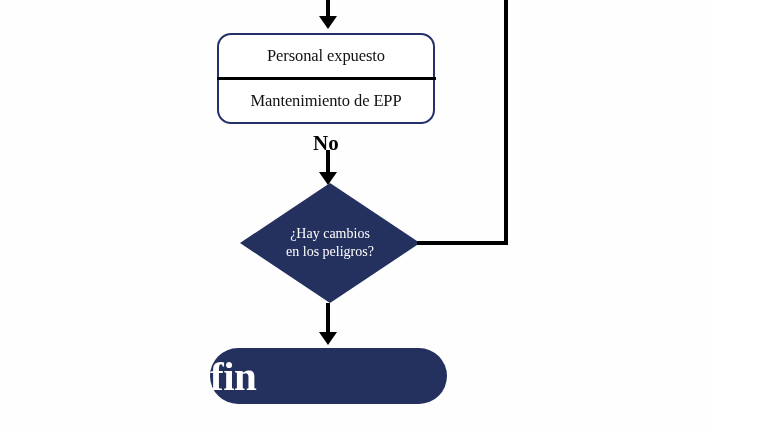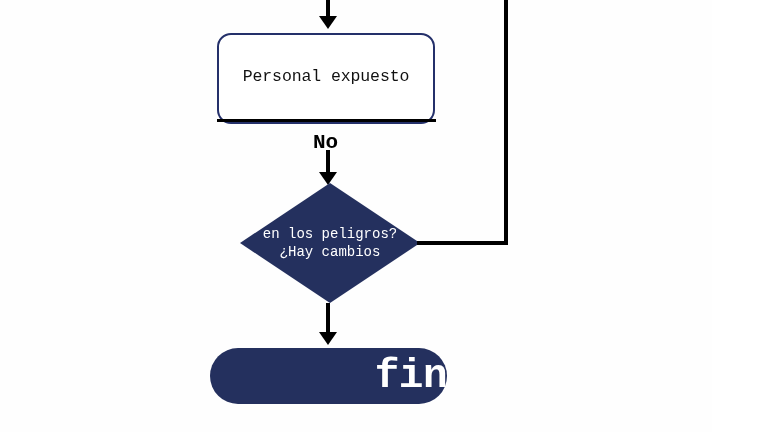--- a/index.html
+++ b/index.html
@@ -6,21 +6,21 @@
     margin: 0;
     padding: 0;
     background: #ffffff;
   }
   #canvas {
     position: relative;
     width: 712px;
     height: 432px;
     background: #fefefe;
     overflow: hidden;
-    font-family: Liberation Mono, monospace;
+    font-family: Liberation Serif, serif;
   }
 
   
   .vline {
     position: absolute;
     background: #000000;
   }
   .hline {
     position: absolute;
     background: #000000;
@@ -96,21 +96,21 @@
   .terminal-pill {
     position: absolute;
     left: 210px;
     top: 348px;
     width: 237px;
     height: 56px;
     background: #24305e;
     border-radius: 28px;
     display: flex;
     align-items: center;
-    justify-content: flex-end;
+    justify-content: flex-start;
   }
   .terminal-label {
     color: #ffffff;
     font-size: 41px;
     font-weight: bold;
     line-height: 1;
     letter-spacing: -0.5px;
   }
 
   
@@ -126,32 +126,33 @@
 <body>
 
 <div id="canvas">
 
   <div class="vline" style="left:326px; top:0px; width:4px; height:18px;"></div>
   <div class="arrowhead" style="left:319px; top:16px;"></div>
 
   <div class="process-box">
     <div class="process-row">Personal expuesto</div>
     <div class="process-divider"></div>
+    <div class="process-row">Mantenimiento de EPP</div>
   </div>
 
   <div class="edge-label" style="left:313px; top:131px;">No</div>
 
   <div class="vline" style="left:326px; top:150px; width:4px; height:24px;"></div>
   <div class="arrowhead" style="left:319px; top:172px;"></div>
 
   <div class="diamond-wrap">
     <div class="diamond-shape"></div>
     <div class="diamond-text">
+      <span>¿Hay cambios</span>
       <span>en los peligros?</span>
-      <span>¿Hay cambios</span>
     </div>
   </div>
 
   <div class="hline" style="left:417px; top:241px; width:91px; height:4px;"></div>
   <div class="vline" style="left:504px; top:0px; width:4px; height:245px;"></div>
 
   <div class="vline" style="left:326px; top:303px; width:4px; height:32px;"></div>
   <div class="arrowhead" style="left:319px; top:332px;"></div>
 
   <div class="terminal-pill">

